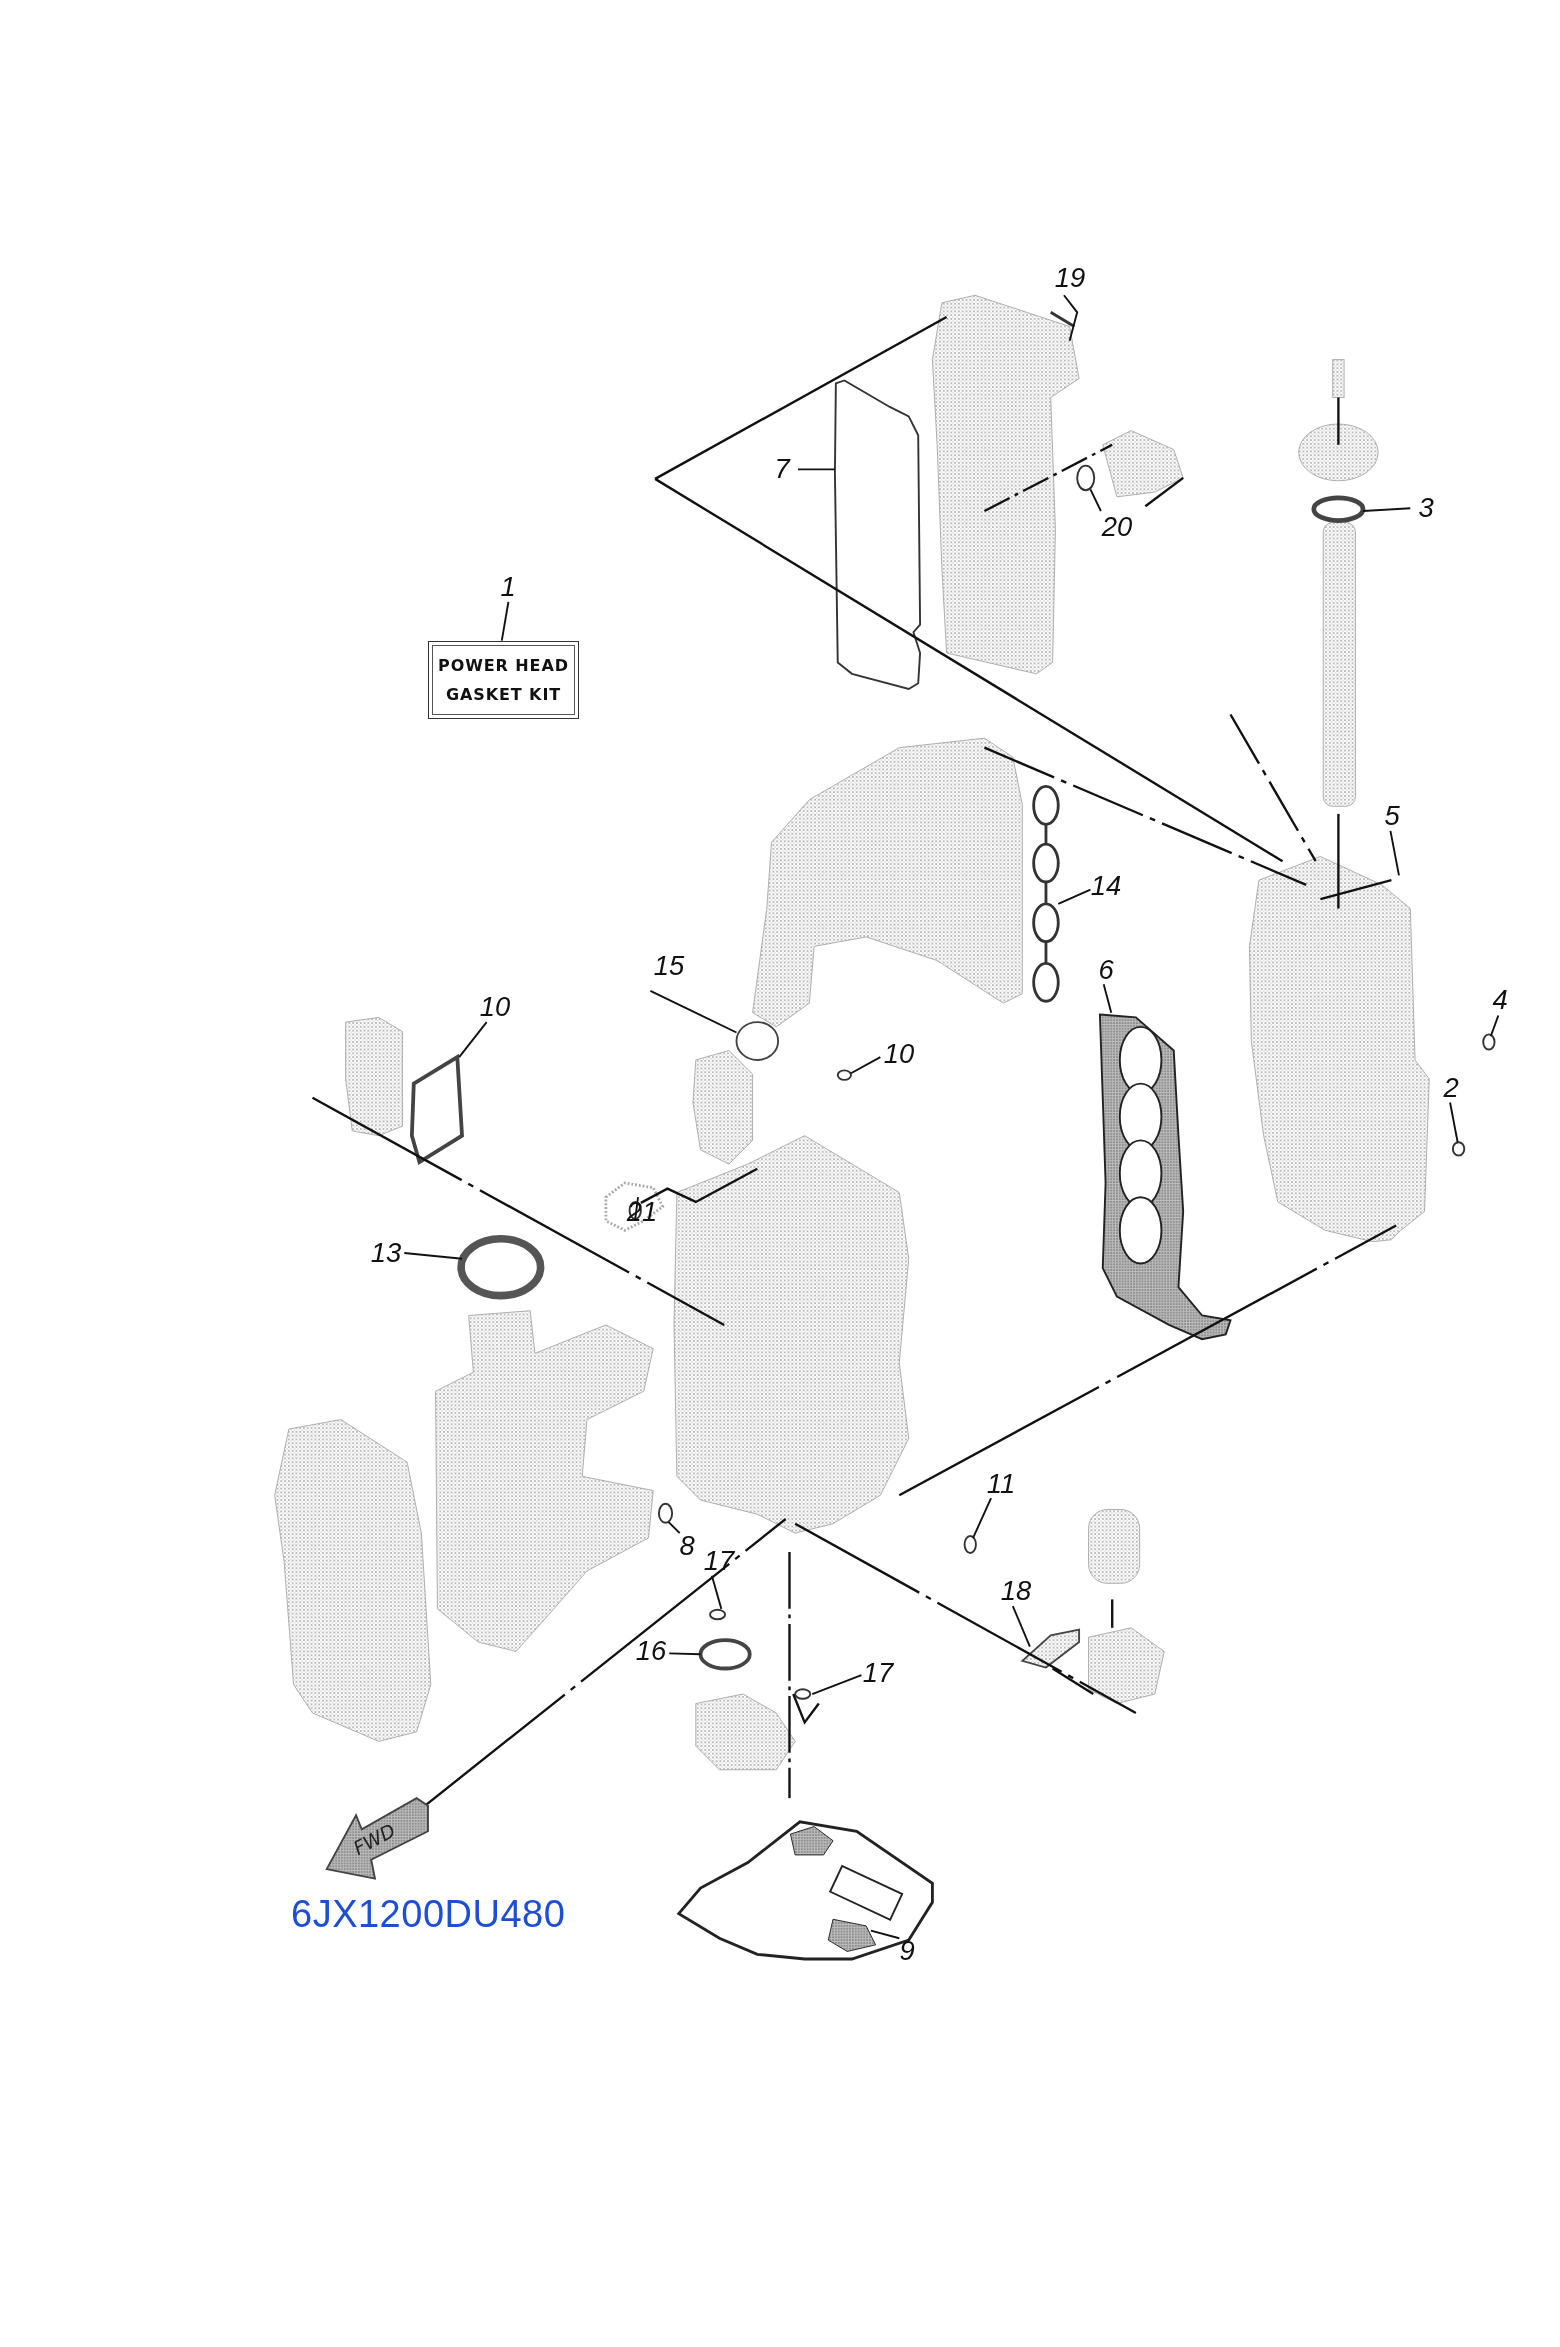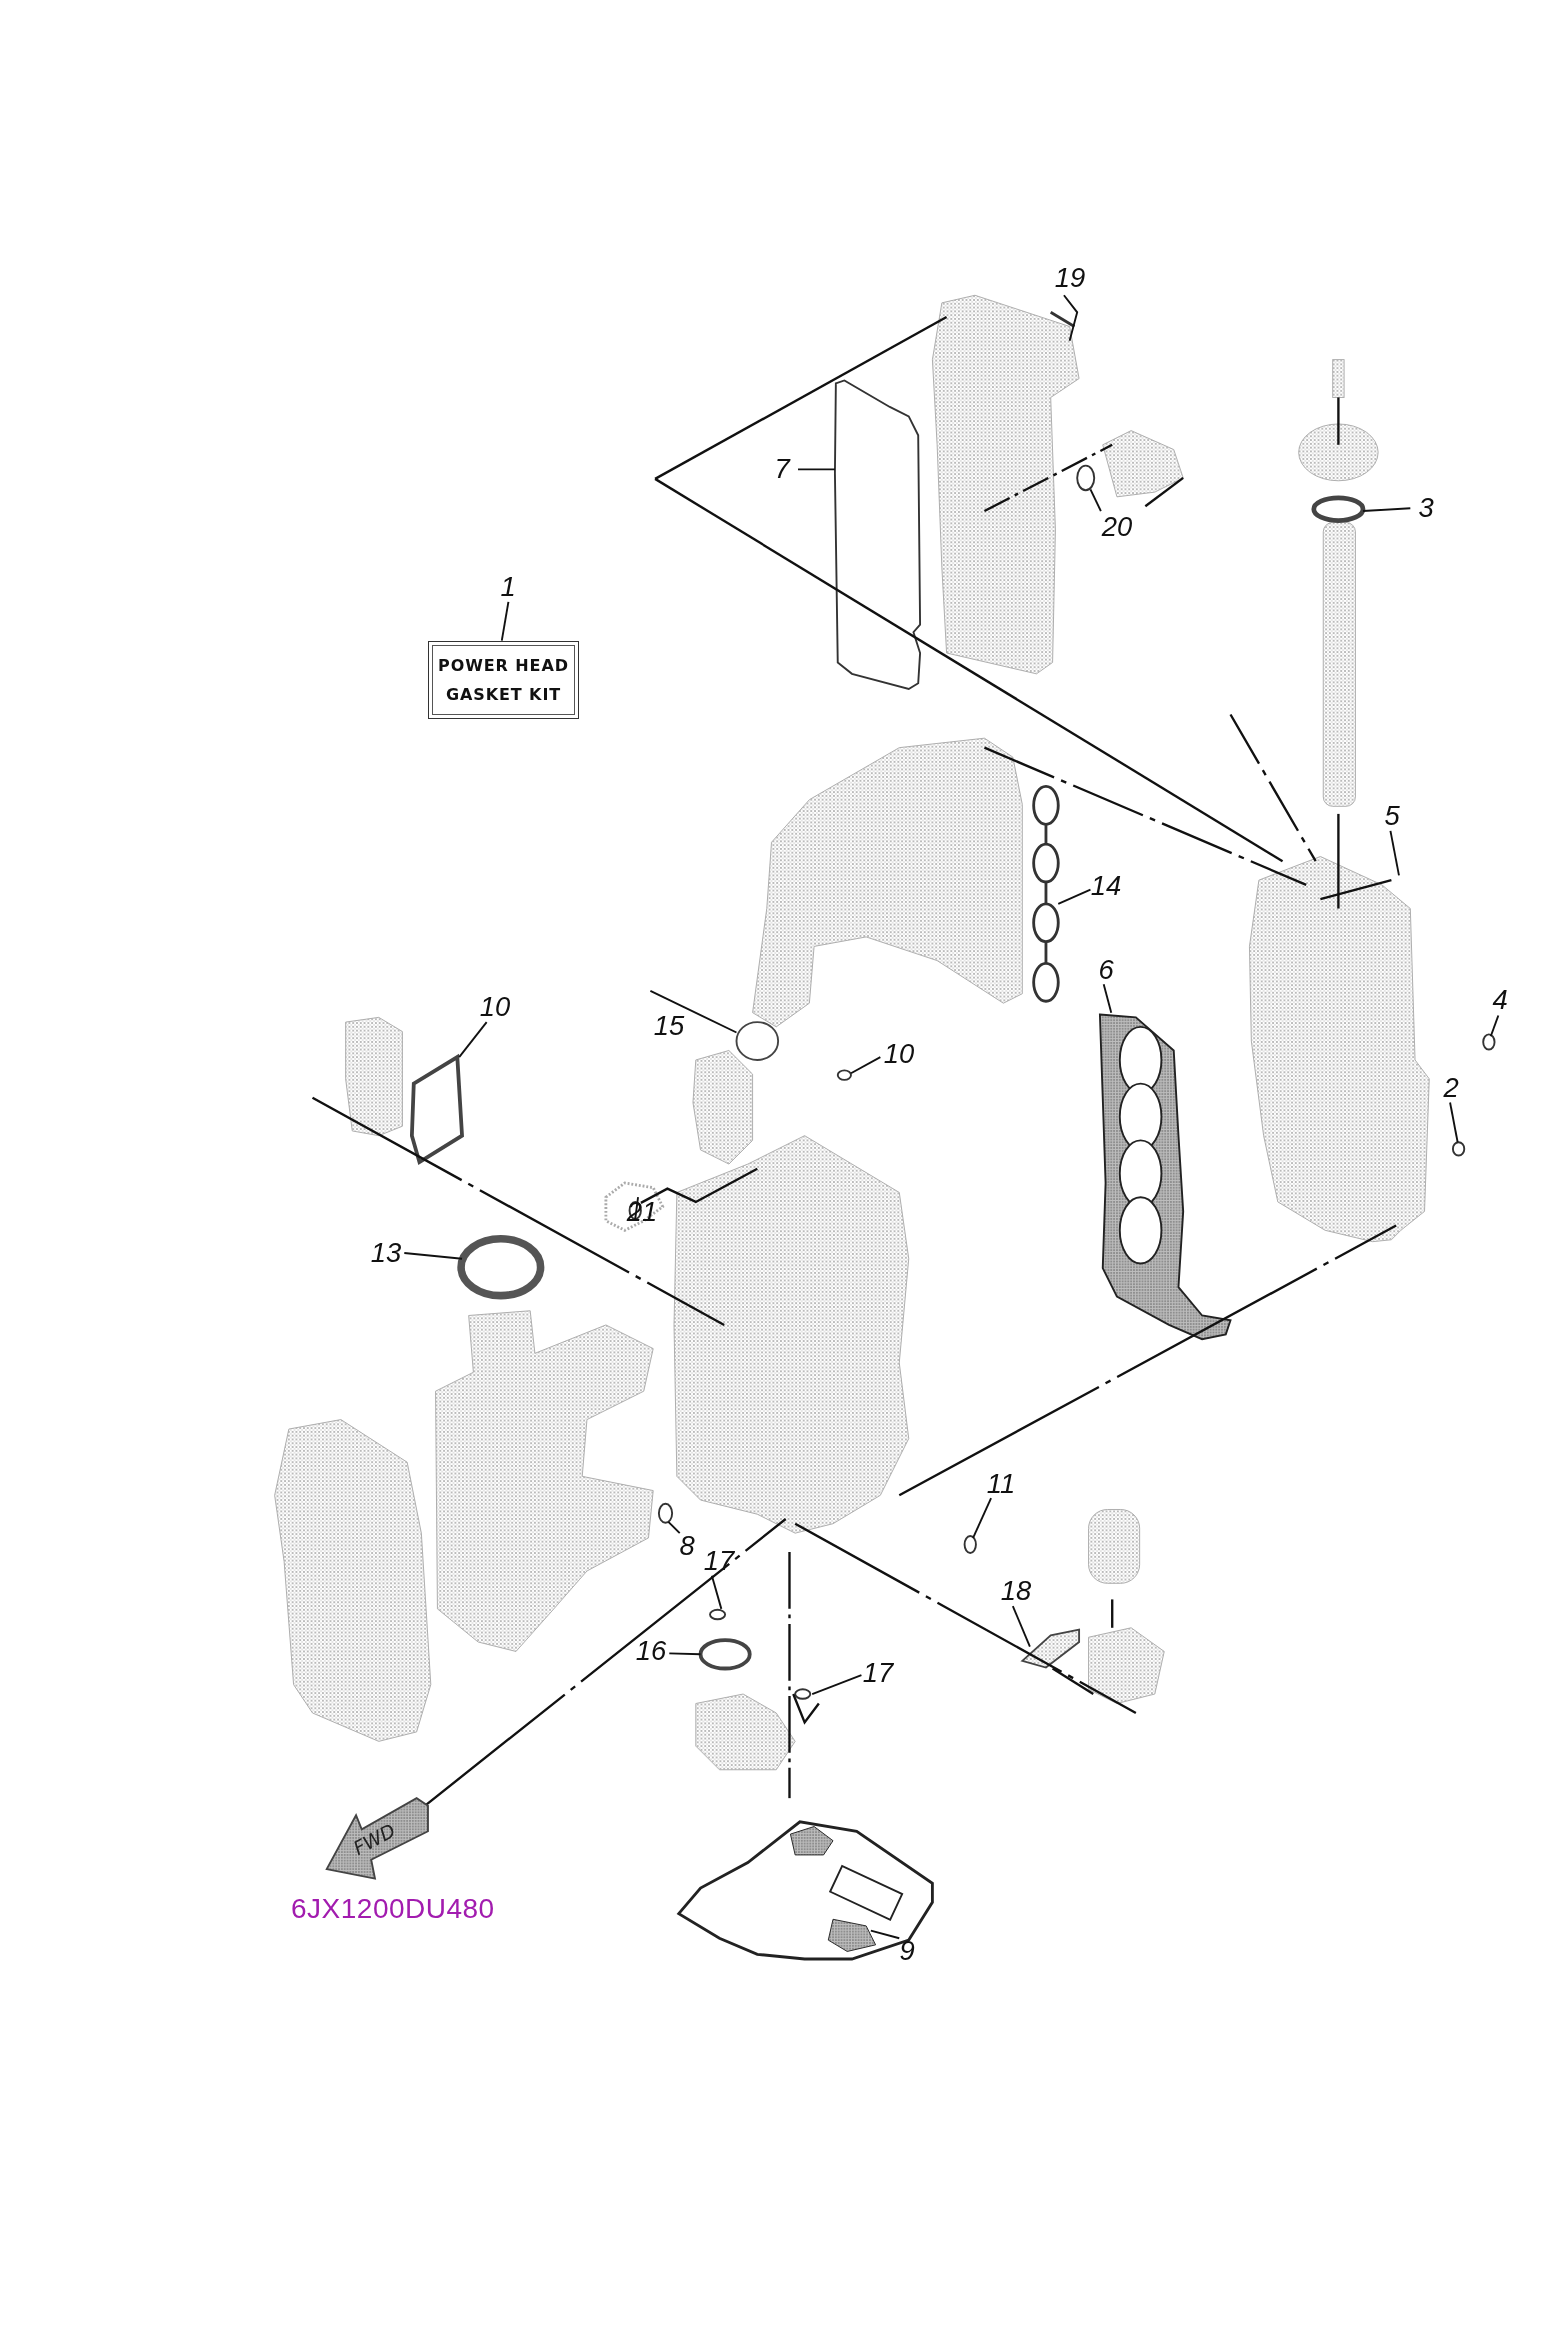--- a/index.html
+++ b/index.html
@@ -10,21 +10,21 @@
              font-size: 27.4px; color: #111; line-height: 1; transform: translate(-50%, -50%);
              white-space: nowrap; font-style: italic; }
   .kit-box { position: absolute; left: 428px; top: 641px; width: 151px; height: 78px;
              border: 1.9px solid #333; box-sizing: border-box; background: #fff; }
   .kit-box::after { content: ""; position: absolute; left: 2.8px; top: 2.8px; right: 2.8px; bottom: 2.8px;
              border: 0.9px solid #555; }
   .kit-line { position: absolute; left: 0; right: 0; text-align: center;
               font-family: "DejaVu Sans", sans-serif; font-weight: bold; font-size: 16px;
               letter-spacing: 0.9px; color: #111; }
   .kit-line.l1 { top: 14px; } .kit-line.l2 { top: 43px; }
-  .drawing-code { position: absolute; left: 291px; top: 1893px; font-size: 28px; color: #a21caf;
+  .drawing-code { position: absolute; left: 291px; top: 1893px; font-size: 38px; color: #1d4ed8;
                   font-family: "Liberation Sans", sans-serif; letter-spacing: 0.5px; }
   .fwd-label { position: absolute; left: 352px; top: 1828px; font-size: 19px; color: #222;
                font-family: "DejaVu Sans", sans-serif; transform: rotate(-28deg); font-style: italic; }
 </style>
 </head>
 <body>
 
 <svg id="diagram" viewBox="0 0 1649 2481" xmlns="http://www.w3.org/2000/svg">
   <defs>
     <pattern id="dots" width="4" height="4" patternUnits="userSpaceOnUse">
@@ -183,21 +183,21 @@
 <span class="callout" style="left:1392px;top:816px">5</span>
 <span class="callout" style="left:1106px;top:970px">6</span>
 <span class="callout" style="left:782px;top:469px">7</span>
 <span class="callout" style="left:687px;top:1546px">8</span>
 <span class="callout" style="left:907px;top:1951px">9</span>
 <span class="callout" style="left:899px;top:1054px">10</span>
 <span class="callout" style="left:1001px;top:1484px">11</span>
 <span class="callout" style="left:495px;top:1007px">10</span>
 <span class="callout" style="left:386px;top:1253px">13</span>
 <span class="callout" style="left:1106px;top:886px">14</span>
-<span class="callout" style="left:669px;top:1026px">15</span>
+<span class="callout" style="left:669px;top:966px">15</span>
 <span class="callout" style="left:651px;top:1651px">16</span>
 <span class="callout" style="left:719px;top:1561px">17</span>
 <span class="callout" style="left:878px;top:1673px">17</span>
 <span class="callout" style="left:1016px;top:1591px">18</span>
 <span class="callout" style="left:1070px;top:278px">19</span>
 <span class="callout" style="left:1117px;top:527px">20</span>
 <span class="callout" style="left:642px;top:1212px">21</span>
 
 
 </body></html>

